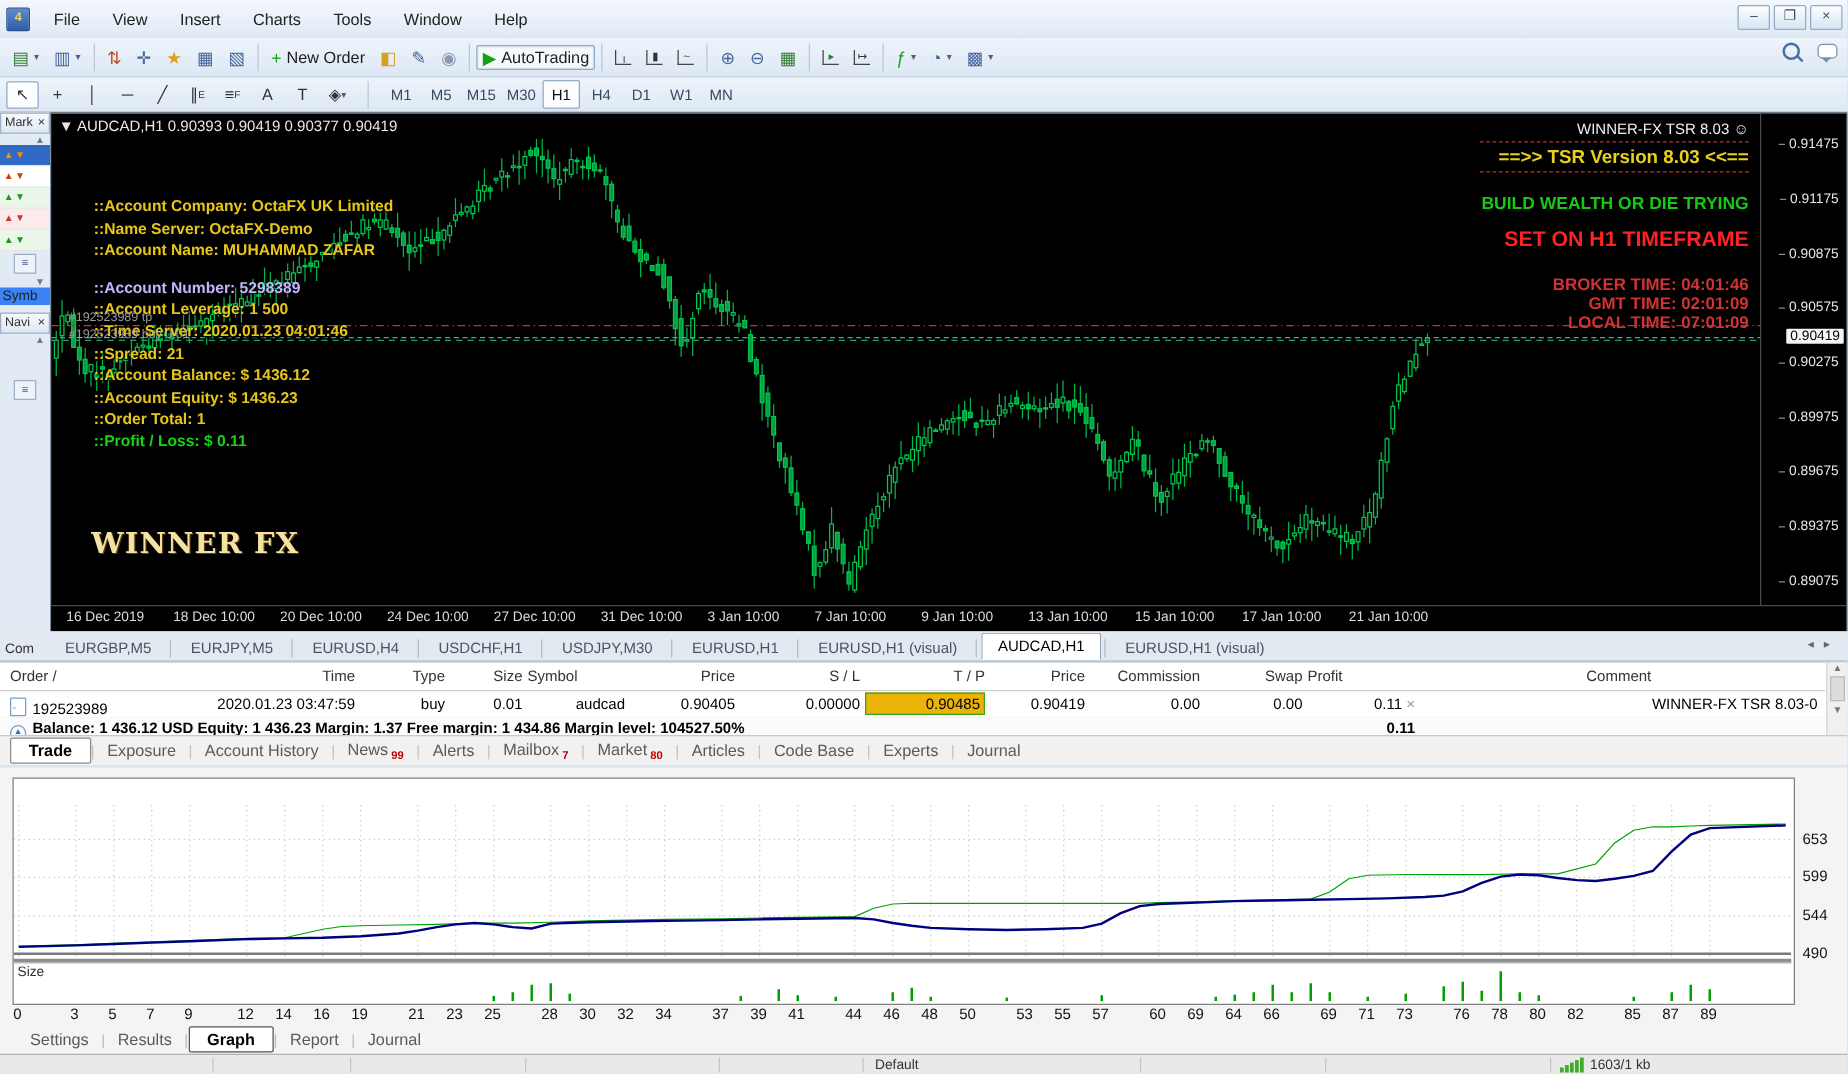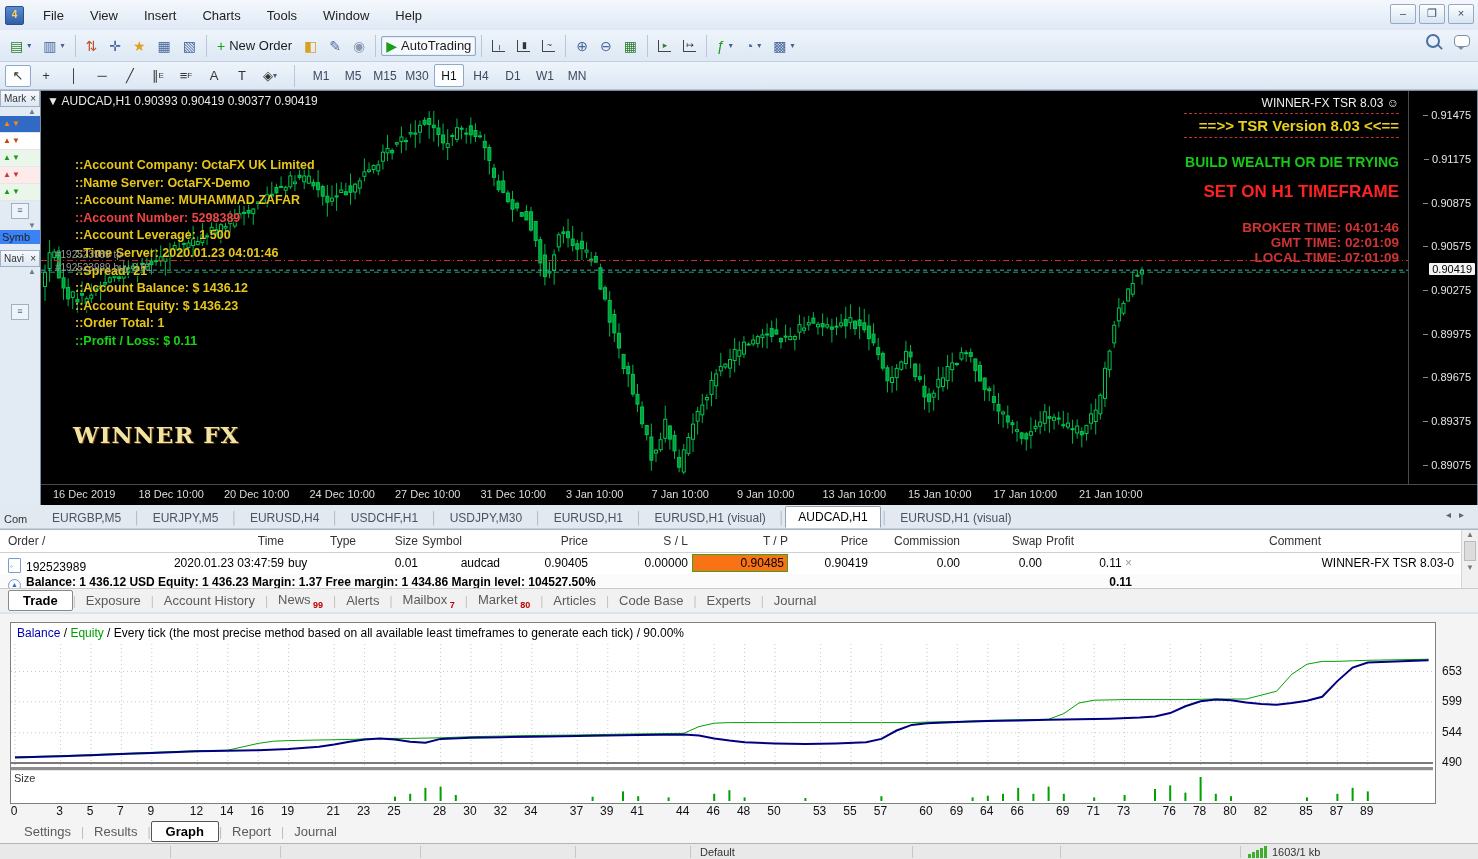--- a/index.html
+++ b/index.html
@@ -63,21 +63,21 @@
   .ctab{padding:3px 12px;font-size:12px;color:#4a5462;white-space:nowrap}
   .ctab.active{background:#fff;border:1px solid #93a2b6;border-bottom:1px solid #fff;color:#000;border-radius:2px 2px 0 0}
   .ctabsep{color:#aab4c2;padding:3px 0}
   #ctab-arrows{position:absolute;right:6px;top:509px;color:#5a6778;font-size:10px;letter-spacing:8px}
   
   #terminal{left:0;top:529px;width:1478px;height:59px;background:#fff;border-top:1px solid #aab6c4}
   .tcell{position:absolute;font-size:12px;white-space:nowrap;overflow:hidden}
   #t-header{left:0;top:0;width:1460px;height:22px;border-bottom:1px solid #d0d0d0;color:#333}
   #t-row{left:0;top:22px;width:1460px;height:22px;border-bottom:1px solid #e4e4e4;color:#000}
   #t-balance{left:0;top:44px;width:1460px;height:15px;font-weight:bold;overflow:hidden;color:#000;background:#fbfbfb}
-  .tp-green{background:#f97316;border:1px solid #35a51e;box-sizing:border-box}
+  .tp-green{background:#eab308;border:1px solid #35a51e;box-sizing:border-box}
   .ordico{display:inline-block;width:11px;height:13px;border:1px solid #7a9cc9;background:#fff;border-radius:1px;position:relative;top:2px;margin-right:5px}
   .ordico::after{content:"◦";position:absolute;color:#2e6fc9;font-size:8px;left:1px;top:3px}
   .balico{display:inline-block;width:11px;height:11px;border:1px solid #7a9cc9;border-radius:50%;color:#2e6fc9;font-size:7px;text-align:center;line-height:10px;position:relative;top:1px;margin-right:5px}
   #t-scroll{right:0;top:0;width:16px;height:59px;background:#f0f0f0;border-left:1px solid #d5d5d5;font-size:8px;color:#777;text-align:center}
   #t-scroll .thumb{width:10px;height:18px;background:#dcdcdc;border:1px solid #bbb;margin:2px auto}
   
   #terminal-tabs{left:0;top:588px;width:1478px;height:24px;background:#f1f1f1;border-top:1px solid #c9c9c9;display:flex;align-items:center;padding-left:8px;box-sizing:border-box}
   .ttab{padding:3px 10px;font-size:13px;color:#5a5a5a;white-space:nowrap}
   .ttab.active{background:#fff;border:1px solid #8a8a8a;border-radius:2px;color:#000;font-weight:bold;padding:2px 14px}
   .ttab sub{color:#c00000;font-size:9px;font-weight:bold}
@@ -759,21 +759,21 @@
   </div>
   <div id="chart-title" class="abs">
     <span>▼</span>
     <span>AUDCAD,H1</span>
     <span>0.90393 0.90419 0.90377 0.90419</span>
   </div>
   <div id="ovl" class="abs">
       <div class="ovl-line" style="color: rgb(230, 198, 25);">::Account Company: OctaFX UK Limited</div>
       <div class="ovl-line" style="color: rgb(230, 198, 25);">::Name Server: OctaFX-Demo</div>
       <div class="ovl-line" style="color: rgb(230, 198, 25);">::Account Name: MUHAMMAD ZAFAR</div>
-      <div class="ovl-line" style="color: #ef4444;">::Account Number: 5298389</div>
+      <div class="ovl-line" style="color: #c4b5fd; margin-top: 12px;">::Account Number: 5298389</div>
       <div class="ovl-line" style="color: rgb(230, 198, 25);">::Account Leverage: 1 500</div>
       <div class="ovl-line" style="color: rgb(230, 198, 25);">::Time Server: 2020.01.23 04:01:46</div>
       <div class="ovl-line" style="color: rgb(230, 198, 25);">::Spread: 21</div>
       <div class="ovl-line" style="color: rgb(230, 198, 25);">::Account Balance: $ 1436.12</div>
       <div class="ovl-line" style="color: rgb(230, 198, 25);">::Account Equity: $ 1436.23</div>
       <div class="ovl-line" style="color: rgb(230, 198, 25);">::Order Total: 1</div>
       <div class="ovl-line" style="color: rgb(21, 214, 21);">::Profit / Loss: $ 0.11</div>
     </div>
   <div id="watermark" class="abs">WINNER FX</div>
   <div id="ovr" class="abs">
@@ -857,21 +857,21 @@
       <span class="tcell" style="left: 692px; width: 96px; text-align: right; top: 4px;">T / P</span>
       <span class="tcell" style="left: 792px; width: 76px; text-align: right; top: 4px;">Price</span>
       <span class="tcell" style="left: 872px; width: 88px; text-align: right; top: 4px;">Commission</span>
       <span class="tcell" style="left: 964px; width: 78px; text-align: right; top: 4px;">Swap</span>
       <span class="tcell" style="left: 1046px; width: 86px; text-align: left; top: 4px;">Profit</span>
       <span class="tcell" style="left: 1136px; width: 318px; text-align: center; top: 4px;">Comment</span>
     </div>
   <div id="t-row" class="abs">
       <span class="tcell" style="left: 8px; width: 122px; text-align: left; top: 4px;"><span class="ordico"></span>192523989</span>
       <span class="tcell" style="left: 132px; width: 152px; text-align: right; top: 4px;">2020.01.23 03:47:59</span>
-      <span class="tcell" style="left: 288px; width: 68px; top: 4px;">buy</span>
+      <span class="tcell" style="left: 288px; width: 68px; text-align: right; top: 4px;">buy</span>
       <span class="tcell" style="left: 360px; width: 58px; text-align: right; top: 4px;">0.01</span>
       <span class="tcell" style="left: 422px; width: 78px; text-align: right; top: 4px;">audcad</span>
       <span class="tcell" style="left: 504px; width: 84px; text-align: right; top: 4px;">0.90405</span>
       <span class="tcell" style="left: 592px; width: 96px; text-align: right; top: 4px;">0.00000</span>
       <span class="tcell tp-green" style="left: 692px; width: 96px; text-align: right; top: 2px; height: 18px; line-height: 17px; padding-right: 3px;">0.90485</span>
       <span class="tcell" style="left: 792px; width: 76px; text-align: right; top: 4px;">0.90419</span>
       <span class="tcell" style="left: 872px; width: 88px; text-align: right; top: 4px;">0.00</span>
       <span class="tcell" style="left: 964px; width: 78px; text-align: right; top: 4px;">0.00</span>
       <span class="tcell" style="left: 1046px; width: 86px; text-align: right; top: 4px;">0.11<span style="color: rgb(153, 153, 153);"> ×</span></span>
       <span class="tcell" style="left: 1136px; width: 318px; text-align: right; top: 4px;">WINNER-FX TSR 8.03-0</span>
@@ -902,23 +902,20 @@
     <span class="ttabsep">|</span>
     <span class="ttab">Code Base</span>
     <span class="ttabsep">|</span>
     <span class="ttab">Experts</span>
     <span class="ttabsep">|</span>
     <span class="ttab">Journal</span>
   </div>
 
 <div id="tester" class="abs">
   <div id="graph-box">
-    <div id="g-header">
-      <span class="bal">Balance</span><span> / </span><span class="eq">Equity</span><span> / Every tick (the most precise method based on all available least timeframes to generate each tick) / 90.00%</span>
-    </div>
     <svg id="tester-svg" width="1422" height="123" style="position:absolute;left:0;top:21px">
         <line x1="4" y1="0" x2="4" y2="123" stroke="#c8c8c8" stroke-dasharray="1,3"></line>
         <line x1="49.599999999999994" y1="0" x2="49.599999999999994" y2="123" stroke="#c8c8c8" stroke-dasharray="1,3"></line>
         <line x1="80" y1="0" x2="80" y2="123" stroke="#c8c8c8" stroke-dasharray="1,3"></line>
         <line x1="110.39999999999999" y1="0" x2="110.39999999999999" y2="123" stroke="#c8c8c8" stroke-dasharray="1,3"></line>
         <line x1="140.79999999999998" y1="0" x2="140.79999999999998" y2="123" stroke="#c8c8c8" stroke-dasharray="1,3"></line>
         <line x1="186.39999999999998" y1="0" x2="186.39999999999998" y2="123" stroke="#c8c8c8" stroke-dasharray="1,3"></line>
         <line x1="216.79999999999998" y1="0" x2="216.79999999999998" y2="123" stroke="#c8c8c8" stroke-dasharray="1,3"></line>
         <line x1="247.2" y1="0" x2="247.2" y2="123" stroke="#c8c8c8" stroke-dasharray="1,3"></line>
         <line x1="277.59999999999997" y1="0" x2="277.59999999999997" y2="123" stroke="#c8c8c8" stroke-dasharray="1,3"></line>

